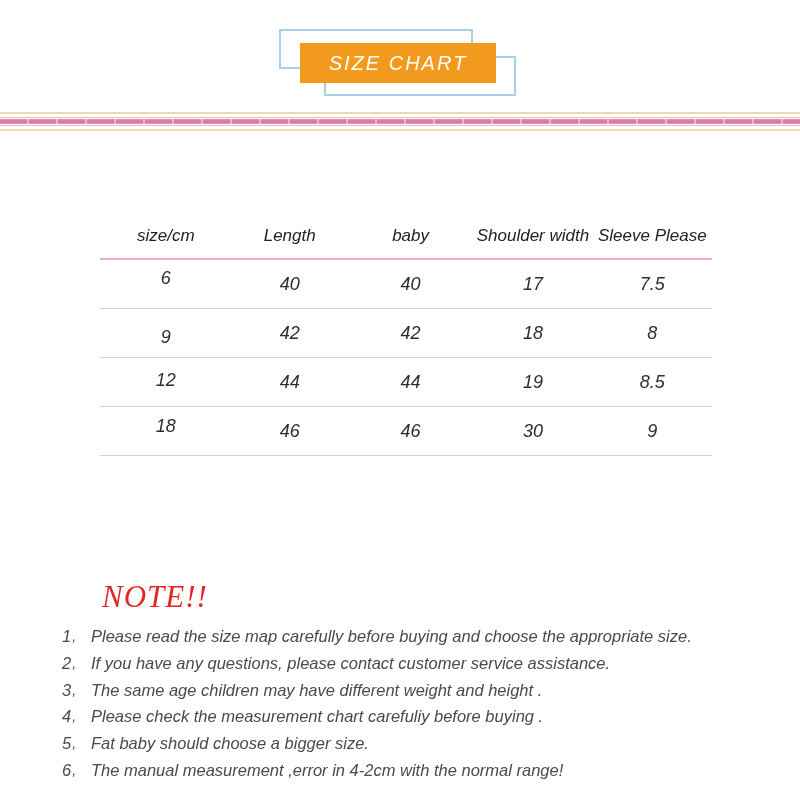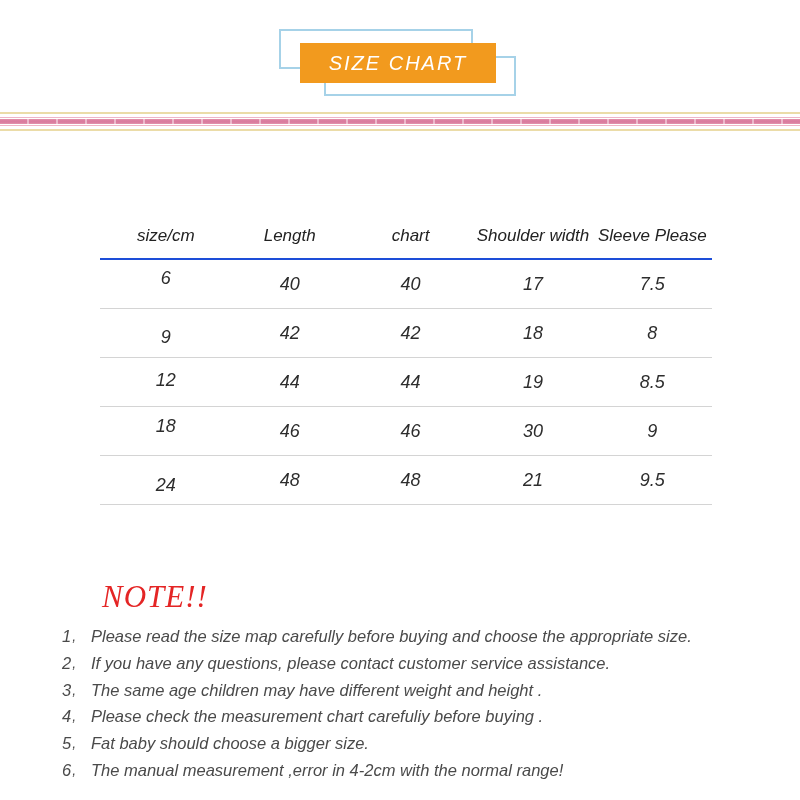--- a/index.html
+++ b/index.html
@@ -57,21 +57,21 @@
     table-layout: fixed;
     color: #2d2d2d;
   }
   .size-table th {
     height: 45px;
     font-weight: 400;
     font-size: 17px;
     color: #222222;
     text-align: center;
     vertical-align: middle;
-    border-bottom: 2px solid #1d4ed8;
+    border-bottom: 2px solid #f9a8d4;
     padding: 0;
   }
   .size-table td {
     height: 48px;
     font-size: 18px;
     text-align: center;
     vertical-align: middle;
     border-bottom: 1px solid #d4d4d4;
     padding: 0;
   }
@@ -151,21 +151,21 @@
         <col>
         <col>
         <col>
         <col>
         <col>
       </colgroup>
     <thead>
       <tr>
         <th>size/cm</th>
         <th>Length</th>
-        <th>chart</th>
+        <th>baby</th>
         <th>Shoulder width</th>
         <th>Sleeve Please</th>
       </tr>
     </thead>
     <tbody>
       <tr>
         <td><span>6</span></td>
         <td>40</td>
         <td>40</td>
         <td>17</td>
@@ -185,27 +185,20 @@
         <td>19</td>
         <td>8.5</td>
       </tr>
       <tr>
         <td><span>18</span></td>
         <td>46</td>
         <td>46</td>
         <td>30</td>
         <td>9</td>
       </tr>
-      <tr>
-        <td><span>24</span></td>
-        <td>48</td>
-        <td>48</td>
-        <td>21</td>
-        <td>9.5</td>
-      </tr>
     </tbody>
   </table>
 
   <div class="note-heading">NOTE!!</div>
 
   <div class="note-list">
     <div class="note-item">
       <span class="note-num">1</span>
       <span class="note-text">Please read the size map carefully before buying and choose the appropriate size.</span>
     </div>

